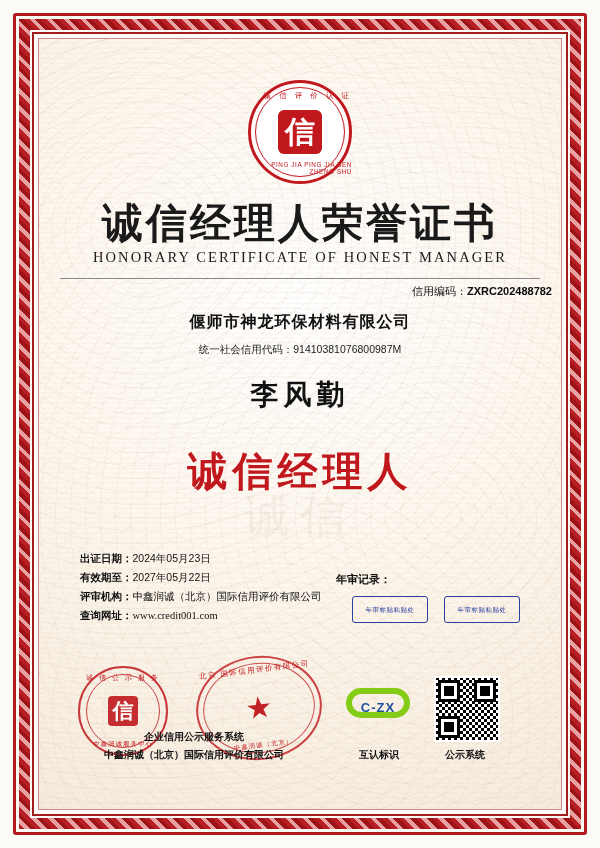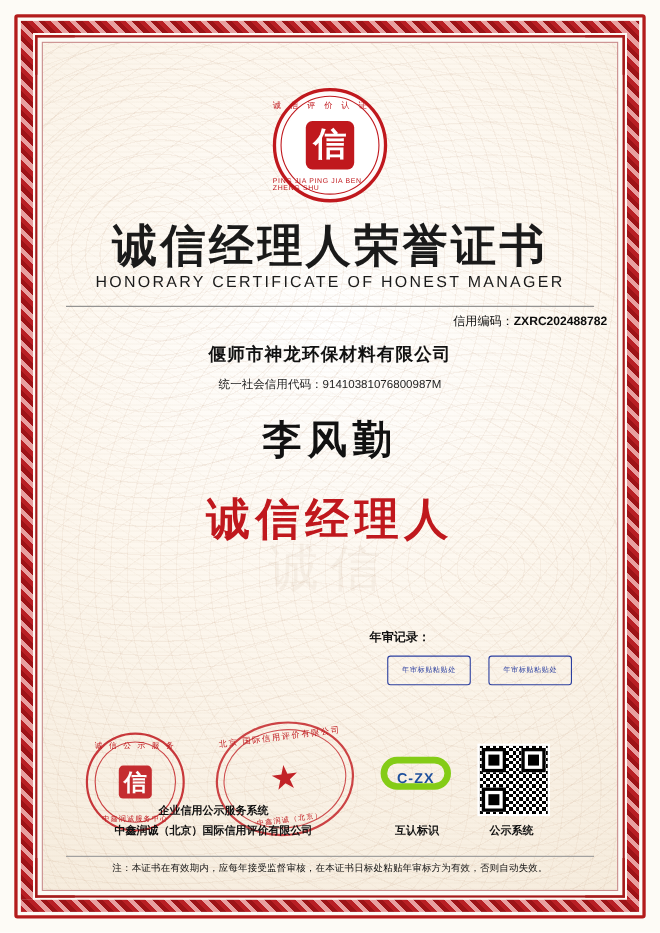--- a/index.html
+++ b/index.html
@@ -68,37 +68,37 @@
   .emblem .ring2{
     position:absolute;inset:7px;border-radius:50%;border:1px solid #c0181d;
   }
   .emblem .core{
     position:absolute;left:50%;top:50%;transform:translate(-50%,-50%);
     width:44px;height:44px;border-radius:6px;background:#c0181d;
     color:#fff;font-size:30px;line-height:44px;text-align:center;
     font-family:"DejaVu Sans", sans-serif;font-weight:bold;
   }
   .emblem .arc-top,.emblem .arc-bottom{
-    position:absolute;left:0;right:0;text-align:left;
+    position:absolute;left:0;right:0;text-align:right;
     font-size:7.5px;color:#c0181d;letter-spacing:3px;
     font-family:"Liberation Sans", sans-serif;
   }
   .emblem .arc-top{top:11px;}
   .emblem .arc-bottom{bottom:9px;letter-spacing:.6px;font-size:6.3px;}
 
   
   .title-cn{
     position:absolute;left:0;right:0;top:196px;text-align:center;
     font-size:41px;font-weight:bold;letter-spacing:3px;color:#1a1a1a;
     font-family:"DejaVu Serif", serif;
   }
   .title-en{
     position:absolute;left:0;right:0;top:249px;text-align:center;
     font-size:14.5px;letter-spacing:2.1px;color:#1a1a1a;
-    font-family:Liberation Sans, sans-serif;
+    font-family:Liberation Serif, serif;
   }
   .title-rule{
     position:absolute;left:60px;right:60px;top:278px;height:1px;background:#8a8a8a;
   }
   .credit-no{
     position:absolute;right:48px;top:284px;
     font-size:11px;color:#111;
     font-family:"Liberation Sans", sans-serif;
   }
   .credit-no b{color:#0b0b0b;}
@@ -109,21 +109,21 @@
     font-size:16px;font-weight:bold;color:#111;letter-spacing:1px;
     font-family:"DejaVu Serif", serif;
   }
   .uscc{
     position:absolute;left:0;right:0;top:343px;text-align:center;
     font-size:10.5px;color:#222;
     font-family:"Liberation Sans", sans-serif;
   }
   .person{
     position:absolute;left:0;right:0;top:376px;text-align:center;
-    font-size:36px;font-weight:bold;color:#111;letter-spacing:5px;
+    font-size:28px;font-weight:bold;color:#111;letter-spacing:5px;
     font-family:"DejaVu Serif", serif;
   }
   .award{
     position:absolute;left:0;right:0;top:444px;text-align:center;
     font-size:40px;font-weight:bold;color:#c0181d;letter-spacing:5px;
     font-family:"DejaVu Serif", serif;
   }
 
   
   .details{
@@ -272,20 +272,34 @@
   </div>
 
   <div class="company">偃师市神龙环保材料有限公司</div>
   <div class="uscc">
     <span>统一社会信用代码：</span><span>91410381076800987M</span>
   </div>
 
   <div class="person">李风勤</div>
   <div class="award">诚信经理人</div>
 
+  <div class="details">
+    <div class="row">
+      <span class="lbl">出证日期：</span><span class="val">2024年05月23日</span>
+    </div>
+    <div class="row">
+      <span class="lbl">有效期至：</span><span class="val">2027年05月22日</span>
+    </div>
+    <div class="row">
+      <span class="lbl">评审机构：</span><span class="val">中鑫润诚（北京）国际信用评价有限公司</span>
+    </div>
+    <div class="row">
+      <span class="lbl">查询网址：</span><span class="val website">www.credit001.com</span>
+    </div>
+  </div>
 
   <div class="annual">年审记录：</div>
   <div class="stampbox s1">年审标贴粘贴处</div>
   <div class="stampbox s2">年审标贴粘贴处</div>
 
   <div class="seal-round">
     <div class="r"></div>
     <div class="r2"></div>
     <div class="t">诚 信 公 示 服 务</div>
     <div class="c">信</div>
@@ -314,14 +328,13 @@
     <span class="eye e3">
         <i></i>
       </span>
   </div>
 
   <div class="cap c1">企业信用公示服务系统</div>
   <div class="cap c2">中鑫润诚（北京）国际信用评价有限公司</div>
   <div class="cap c3">互认标识</div>
   <div class="cap c4">公示系统</div>
 
-  <div class="note">注：本证书在有效期内，应每年接受监督审核，在本证书日标处粘贴年审标方为有效，否则自动失效。</div>
 </div>
 
 </body></html>

